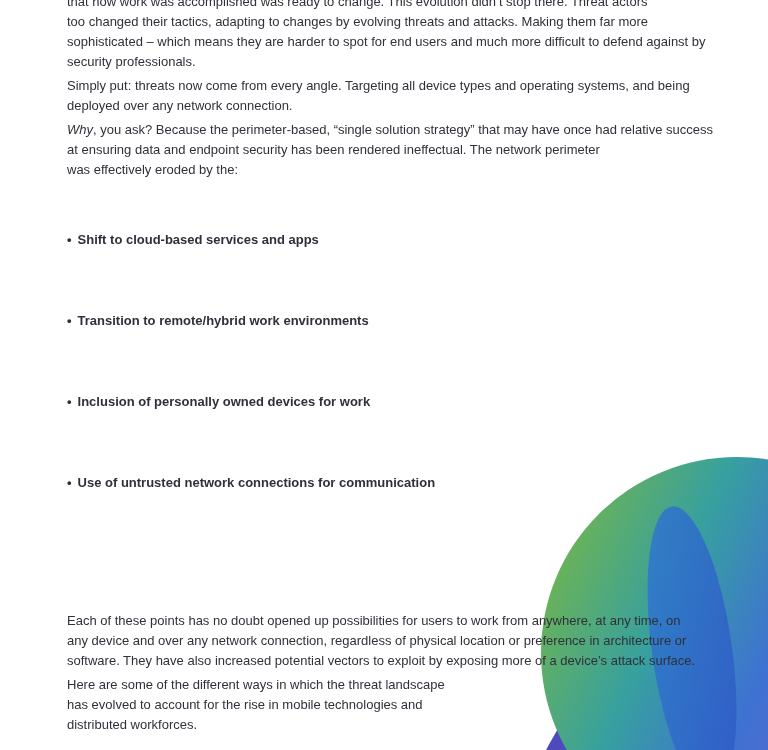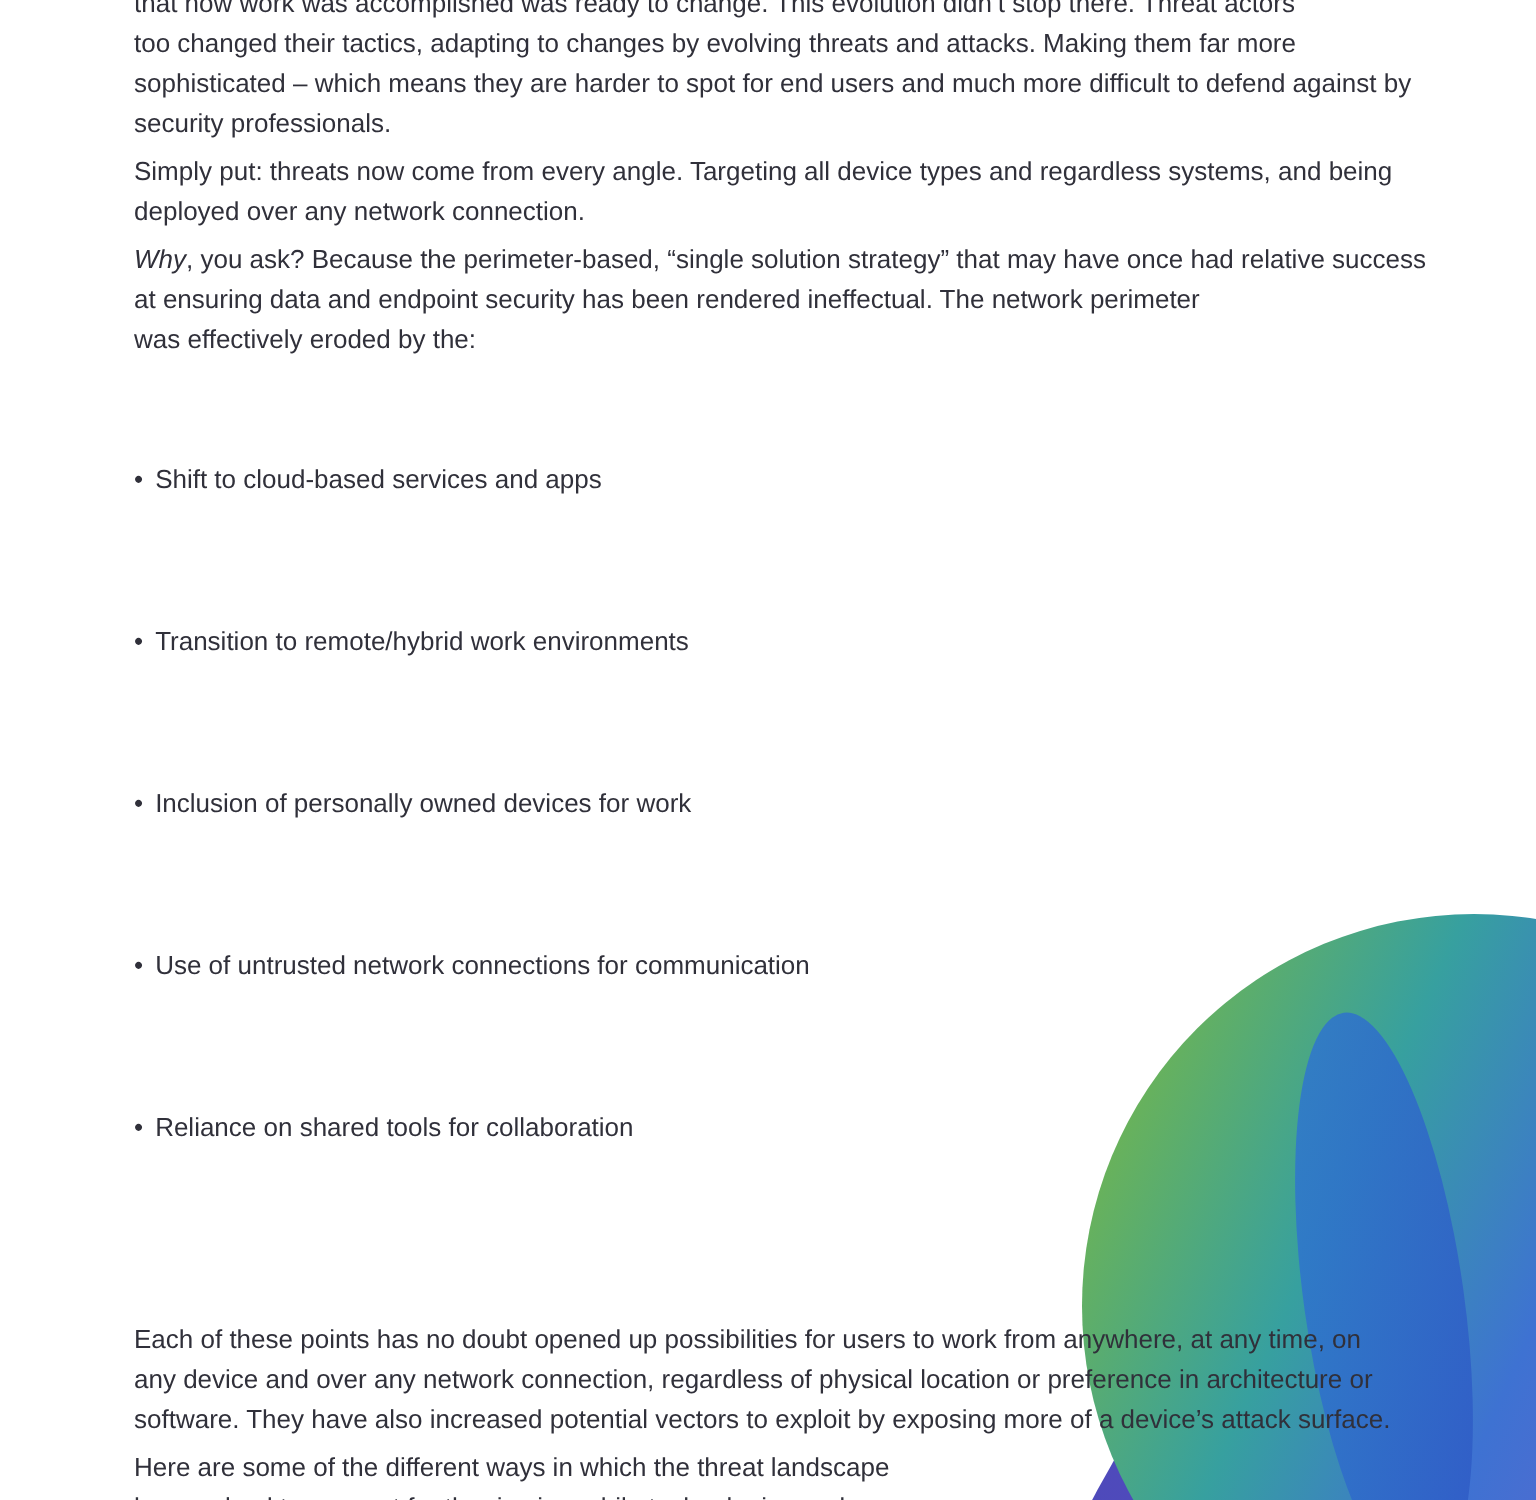--- a/index.html
+++ b/index.html
@@ -35,29 +35,30 @@
   .para-intro {
     margin-top: -8px;
   }
   .para-why em {
   }
   ul.bullet-list {
     list-style: none;
     margin: 10px 0 0 0;
     padding: 0;
     white-space: pre;
+    font-weight: bold;
   }
   ul.bullet-list li + li {
     margin-top: 21px;
   }
   .bullet-mark {
     margin-right: 6px;
   }
   .para-each {
-    margin-top: 46px;
+    margin-top: 78px;
   }
   .para-here {
     margin-top: 4px;
   }
 </style>
 </head>
 <body>
 
 <svg class="decor" width="768" height="750" viewBox="0 0 768 750" aria-hidden="true">
   <defs>
@@ -81,33 +82,32 @@
   <ellipse cx="692" cy="650" rx="40" ry="145" opacity="0.85" fill="url(#lensGrad)" transform="rotate(-8 692 650)"></ellipse>
 </svg>
 
 <div class="content">
 
   <p class="para para-intro">that how work was accomplished was ready to change. This evolution didn’t stop there. Threat actors
 too changed their tactics, adapting to changes by evolving threats and attacks. Making them far more
 sophisticated – which means they are harder to spot for end users and much more difficult to defend against by
 security professionals.</p>
 
-  <p class="para">Simply put: threats now come from every angle. Targeting all device types and regardless systems, and being
+  <p class="para">Simply put: threats now come from every angle. Targeting all device types and operating systems, and being
 deployed over any network connection.</p>
 
   <p class="para para-why"><em>Why</em><span>, you ask? Because the perimeter-based, “single solution strategy” that may have once had relative success
 at ensuring data and endpoint security has been rendered ineffectual. The network perimeter
 was effectively eroded by the:</span></p>
 
   <ul class="bullet-list">
     <li><span class="bullet-mark">•</span><span>Shift to cloud-based services and apps</span></li>
     <li><span class="bullet-mark">•</span><span>Transition to remote/hybrid work environments</span></li>
     <li><span class="bullet-mark">•</span><span>Inclusion of personally owned devices for work</span></li>
     <li><span class="bullet-mark">•</span><span>Use of untrusted network connections for communication</span></li>
-    <li><span class="bullet-mark">•</span><span>Reliance on shared tools for collaboration</span></li>
   </ul>
 
   <p class="para para-each">Each of these points has no doubt opened up possibilities for users to work from anywhere, at any time, on
 any device and over any network connection, regardless of physical location or preference in architecture or
 software. They have also increased potential vectors to exploit by exposing more of a device’s attack surface.</p>
 
   <p class="para para-here">Here are some of the different ways in which the threat landscape
 has evolved to account for the rise in mobile technologies and
 distributed workforces.</p>
 

